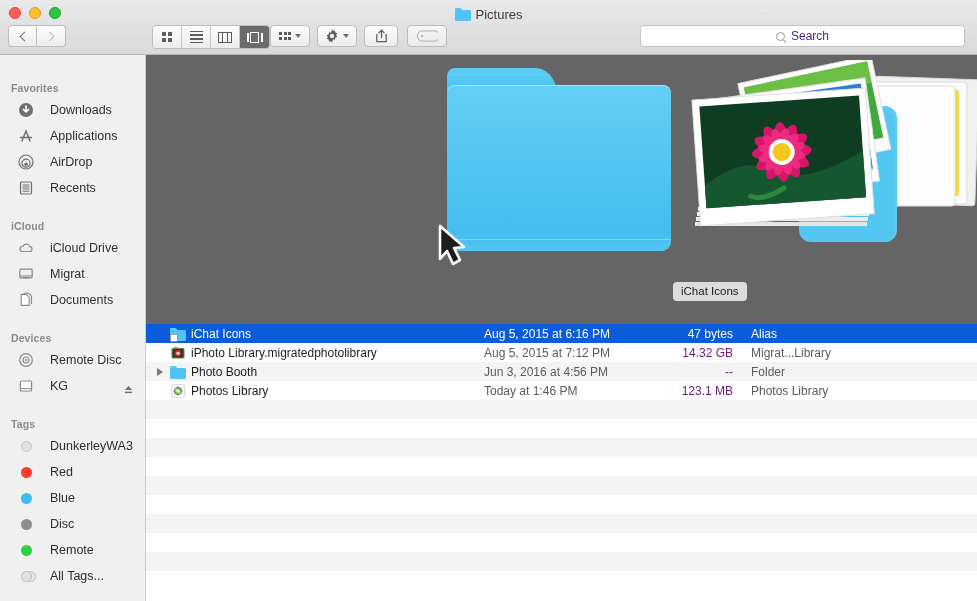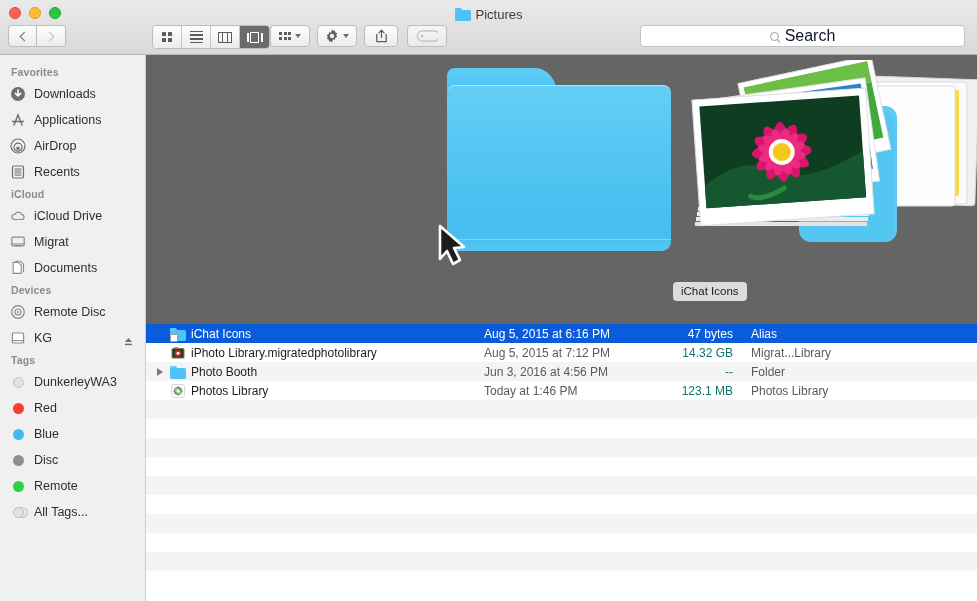--- a/index.html
+++ b/index.html
@@ -88,34 +88,34 @@
   #btn-tag     { left: 407px; width: 40px; background: linear-gradient(to bottom,#f6f6f6,#eaeaea); }
   .caret { width:0;height:0;border-left:3.2px solid transparent;border-right:3.2px solid transparent;border-top:4px solid #6e6e6e; }
   .arr-icon { display:grid; grid-template-columns: 3px 3px 3px; grid-template-rows:3px 3px; gap:1.5px; }
   .arr-icon i { background:#5c5c5c; display:block; }
 
   .searchbox {
     position: absolute; right: 12px; top: 25px; width: 325px; height: 22px;
     background: #fff; border: 1px solid #c3c3c3; border-radius: 4px;
     display: flex; align-items: center; justify-content: center; gap: 6px;
   }
-  .search-ph { font-size: 16px; color: #0f172a; }
+  .search-ph { font-size: 12px; color: #4c1d95; }
   .mag { width:9px;height:9px;border:1.4px solid #9a9a9a;border-radius:50%; position:relative; }
   .mag:after{content:'';position:absolute;width:1.4px;height:4px;background:#9a9a9a;right:-1.5px;bottom:-3.5px;transform:rotate(-45deg);}
 
   
   .body { flex: 1; display: flex; min-height: 0; }
 
   
   .sidebar {
     width: 146px; flex: 0 0 146px; background: #f0f0f0;
     border-right: 1px solid #cdcdcd; padding-top: 8px; overflow: hidden;
   }
-  .sec-head { font-size: 10.5px; color: #8a8a8a; font-weight: bold; padding: 3px 0 3px 11px; letter-spacing: .1px; }
-  .sb-item { display: flex; align-items: center; height: 26px; padding-left: 10px; gap: 8px; position: relative; }
+  .sec-head { font-size: 10.5px; color: #8a8a8a; font-weight: bold; padding: 3px 0 3px 11px; letter-spacing: .1px; margin-top: 16px; }
+  .sb-item { display: flex; align-items: center; height: 26px; padding-left: 18px; gap: 16px; position: relative; }
   .sb-label { font-size: 12.5px; color: #2e2e2e; white-space: nowrap; }
   .sb-ic { width: 16px; height: 16px; flex: 0 0 16px; display:flex; align-items:center; justify-content:center; }
   .eject { position:absolute; right:12px; width:9px; height:10px; }
 
   .dot { width: 11px; height: 11px; border-radius: 50%; }
   .dot.empty { background:#e2e2e2; border:1px solid #c3c3c3; }
   .dot.red{background:#fc3b2d;} .dot.blue{background:#3bbdf4;}
   .dot.gray{background:#8e8e8e;} .dot.green{background:#2ed145;}
   .dot.multi{ background:#e2e2e2; border:1px solid #bdbdbd; box-shadow:4px 0 0 -1px #e8e8e8, 4px 0 0 0 #c3c3c3; }
 
@@ -169,21 +169,21 @@
   .c-size { width: 84px; flex: 0 0 84px; }
   .c-kind { width: 111px; flex: 0 0 111px; }
   .c-rest { flex: 1; }
 
   .row { height: 19px; flex: 0 0 19px; display: flex; align-items: center; font-size: 12px; color: #1d1d1d; }
   .row.alt { background: #f4f4f4; }
   .row.sel { background: #0a5cdb; color: #fff; }
   .cell { display: flex; align-items: center; height: 19px; overflow: hidden; white-space: nowrap; }
   .cell.c-name { padding-left: 8px; gap: 5px; }
   .cell.c-date { padding-left: 9px; color: #5a5a5a; }
-  .cell.c-size { padding-right: 9px; justify-content: flex-end; color: #0f766e; }
+  .cell.c-size { padding-right: 9px; justify-content: flex-end; color: #701a75; }
   .cell.c-kind { padding-left: 9px; color: #5a5a5a; }
   .row.sel .cell { color: #fff; }
   .disc { width: 11px; flex: 0 0 11px; display:flex; align-items:center; justify-content:center; }
   .tri { width:0;height:0;border-top:4.5px solid transparent;border-bottom:4.5px solid transparent;border-left:6px solid #7a7a7a; }
   .ficon { width: 16px; height: 16px; flex: 0 0 16px; position: relative; }
 
   .fold16 { width:16px;height:13px; position:absolute; top:2px; }
   .fold16 .t{position:absolute;left:0;top:0;width:7px;height:3px;background:#5ecdf5;border-radius:1px 2px 0 0;}
   .fold16 .b{position:absolute;left:0;top:2px;width:16px;height:11px;background:#4fc3f7;border-radius:1.5px;}
   .badge-alias { position:absolute; left:0; bottom:0; width:8px; height:8px; background:#fff; border:.5px solid #9a9a9a; border-radius:1px; }

